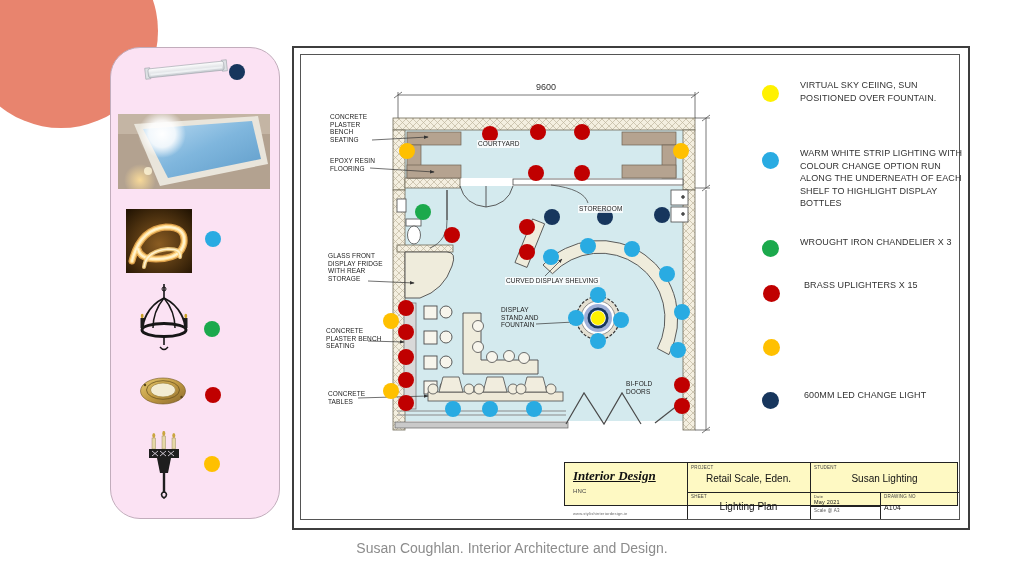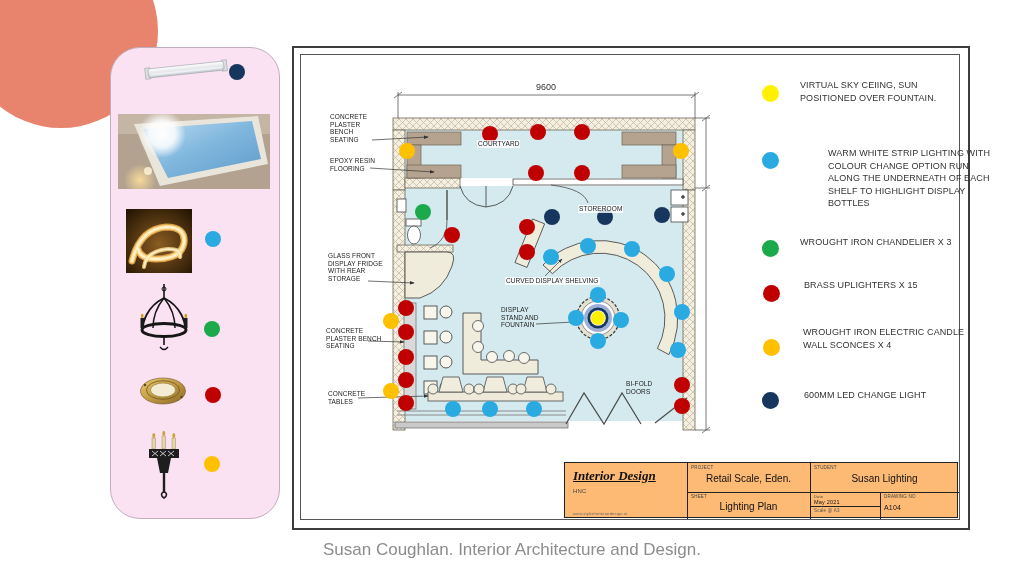--- a/index.html
+++ b/index.html
@@ -25,27 +25,27 @@
   
   .plan-label{position:absolute;font-size:6.5px;line-height:1.18;color:#222;white-space:pre-line;
               letter-spacing:.1px;z-index:4;}
   .plan-label.bg{background:rgba(255,255,255,.8);padding:0 1px;}
 
   
   .legend-dot{position:absolute;width:17px;height:17px;border-radius:50%;}
   .legend-text{position:absolute;width:162px;font-size:9px;line-height:1.4;color:#333;letter-spacing:.1px;}
 
   
-  .tblock{position:absolute;left:564px;top:462px;width:394px;height:56px;border:1px solid #222;background:#fdba74;box-sizing:border-box;}
+  .tblock{position:absolute;left:564px;top:462px;width:394px;height:44px;border:1px solid #222;background:#fef9c3;box-sizing:border-box;}
   .tb-line{position:absolute;background:#222;}
   .tb-label{position:absolute;font-size:4.5px;color:#444;letter-spacing:.2px;}
   .tb-value{position:absolute;font-size:10px;color:#111;text-align:center;}
   .firm-name{position:absolute;left:8px;top:5px;font-family:"Liberation Serif",serif;font-style:italic;
              font-weight:bold;font-size:13px;text-decoration:underline;color:#111;}
-  .caption{position:absolute;left:0;right:0;top:540px;text-align:center;font-size:17px;color:#8c8c8c;}
+  .caption{position:absolute;left:0;right:0;top:540px;text-align:center;font-size:14px;color:#8c8c8c;}
 
   svg text{font-family:"Liberation Sans",sans-serif;}
 </style>
 </head>
 <body>
 
 <div class="page">
 
   <div class="badge-circle"></div>
 
@@ -378,27 +378,26 @@
   <div class="plan-label bg" style="left:505px;top:277px">CURVED DISPLAY SHELVING</div>
   <div class="plan-label" style="left:501px;top:306px">DISPLAY
 STAND AND
 FOUNTAIN</div>
   <div class="plan-label" style="left:626px;top:380px">BI-FOLD
 DOORS</div>
 
   <span class="legend-dot" style="left: 762px; top: 85px; background: rgb(255, 241, 0);"></span>
   <div class="legend-text" style="left:800px;top:79px">VIRTUAL SKY CEIING, SUN POSITIONED OVER FOUNTAIN.</div>
   <span class="legend-dot" style="left: 762px; top: 152px; background: rgb(41, 171, 226);"></span>
-  <div class="legend-text" style="left:828px;top:147px">WARM WHITE STRIP LIGHTING WITH COLOUR CHANGE OPTION RUN ALONG THE UNDERNEATH OF EACH SHELF TO HIGHLIGHT DISPLAY BOTTLES</div>
+  <div class="legend-text" style="left:800px;top:147px">WARM WHITE STRIP LIGHTING WITH COLOUR CHANGE OPTION RUN ALONG THE UNDERNEATH OF EACH SHELF TO HIGHLIGHT DISPLAY BOTTLES</div>
   <span class="legend-dot" style="left: 762px; top: 240px; background: rgb(27, 169, 76);"></span>
   <div class="legend-text" style="left:800px;top:236px">WROUGHT IRON CHANDELIER X 3</div>
   <span class="legend-dot" style="left: 763px; top: 285px; background: rgb(192, 0, 0);"></span>
   <div class="legend-text" style="left:804px;top:279px">BRASS UPLIGHTERS X 15</div>
   <span class="legend-dot" style="left: 763px; top: 339px; background: rgb(255, 192, 0);"></span>
-  <div class="legend-text" style="left:803px;top:326px">WROUGHT IRON ELECTRIC CANDLE WALL SCONCES X 4</div>
   <span class="legend-dot" style="left: 762px; top: 392px; background: rgb(23, 54, 93);"></span>
   <div class="legend-text" style="left:804px;top:389px">600MM LED CHANGE LIGHT</div>
 
   <div class="tblock">
     <div class="tb-line" style="left:122px;top:0;width:1px;height:56px"></div>
     <div class="tb-line" style="left:245px;top:0;width:1px;height:56px"></div>
     <div class="tb-line" style="left:122px;top:29px;width:272px;height:1px"></div>
     <div class="tb-line" style="left:315px;top:29px;width:1px;height:27px"></div>
     <div class="tb-line" style="left:245px;top:43px;width:70px;height:1px"></div>
 

